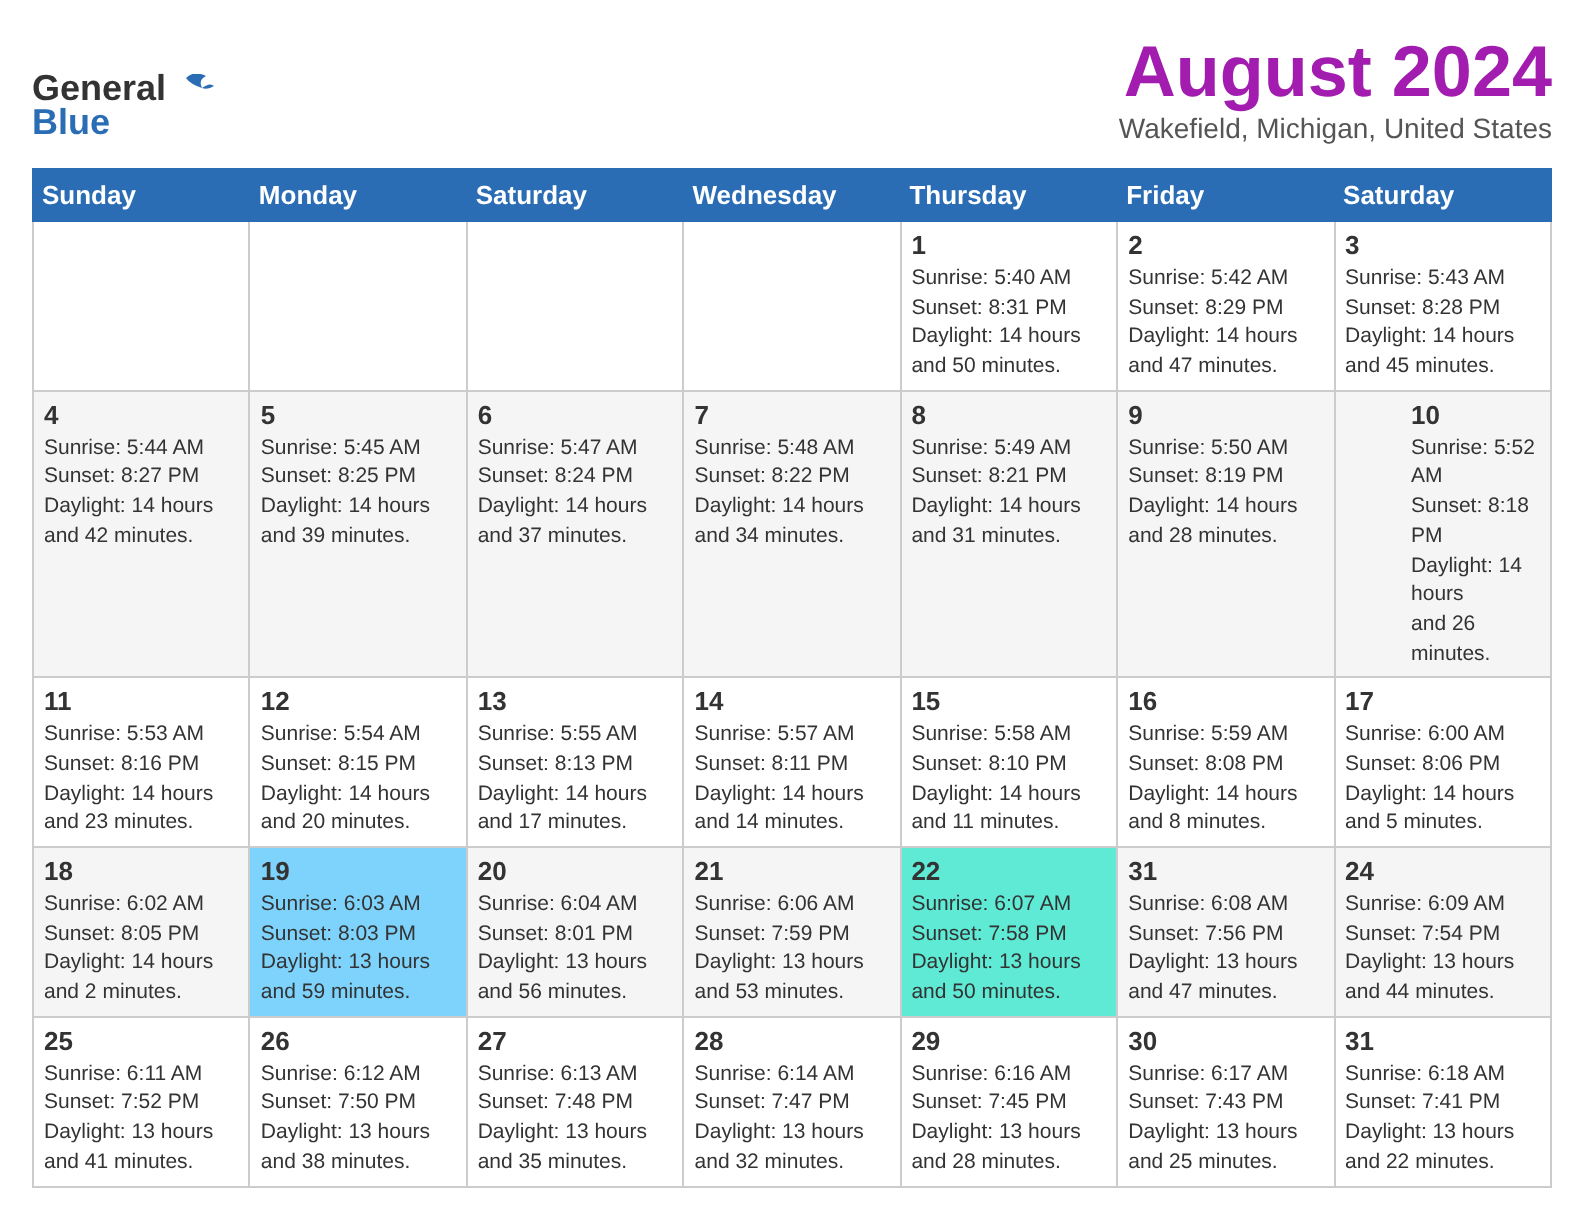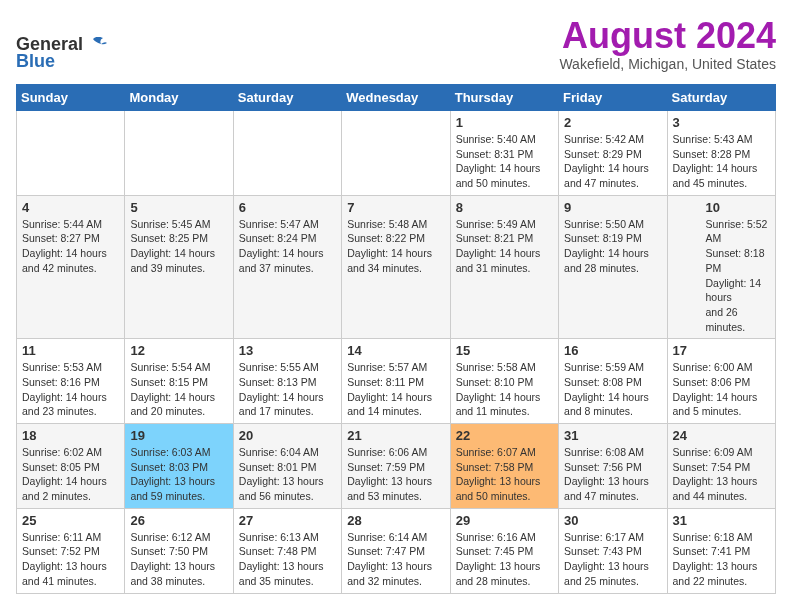--- a/index.html
+++ b/index.html
@@ -197,21 +197,21 @@
           <div class="day-info">Sunrise: 6:03 AM<br>Sunset: 8:03 PM<br>Daylight: 13 hours<br>and 59 minutes.</div>
         </td>
         <td style="background: rgb(245, 245, 245);">
           <span class="day-num">20</span>
           <div class="day-info">Sunrise: 6:04 AM<br>Sunset: 8:01 PM<br>Daylight: 13 hours<br>and 56 minutes.</div>
         </td>
         <td style="background: rgb(245, 245, 245);">
           <span class="day-num">21</span>
           <div class="day-info">Sunrise: 6:06 AM<br>Sunset: 7:59 PM<br>Daylight: 13 hours<br>and 53 minutes.</div>
         </td>
-        <td style="background: #fdba74;">
+        <td style="background: #5eead4;">
           <span class="day-num">22</span>
           <div class="day-info">Sunrise: 6:07 AM<br>Sunset: 7:58 PM<br>Daylight: 13 hours<br>and 50 minutes.</div>
         </td>
         <td style="background: rgb(245, 245, 245);">
           <span class="day-num">31</span>
           <div class="day-info">Sunrise: 6:08 AM<br>Sunset: 7:56 PM<br>Daylight: 13 hours<br>and 47 minutes.</div>
         </td>
         <td style="background: rgb(245, 245, 245);">
           <span class="day-num">24</span>
           <div class="day-info">Sunrise: 6:09 AM<br>Sunset: 7:54 PM<br>Daylight: 13 hours<br>and 44 minutes.</div>

